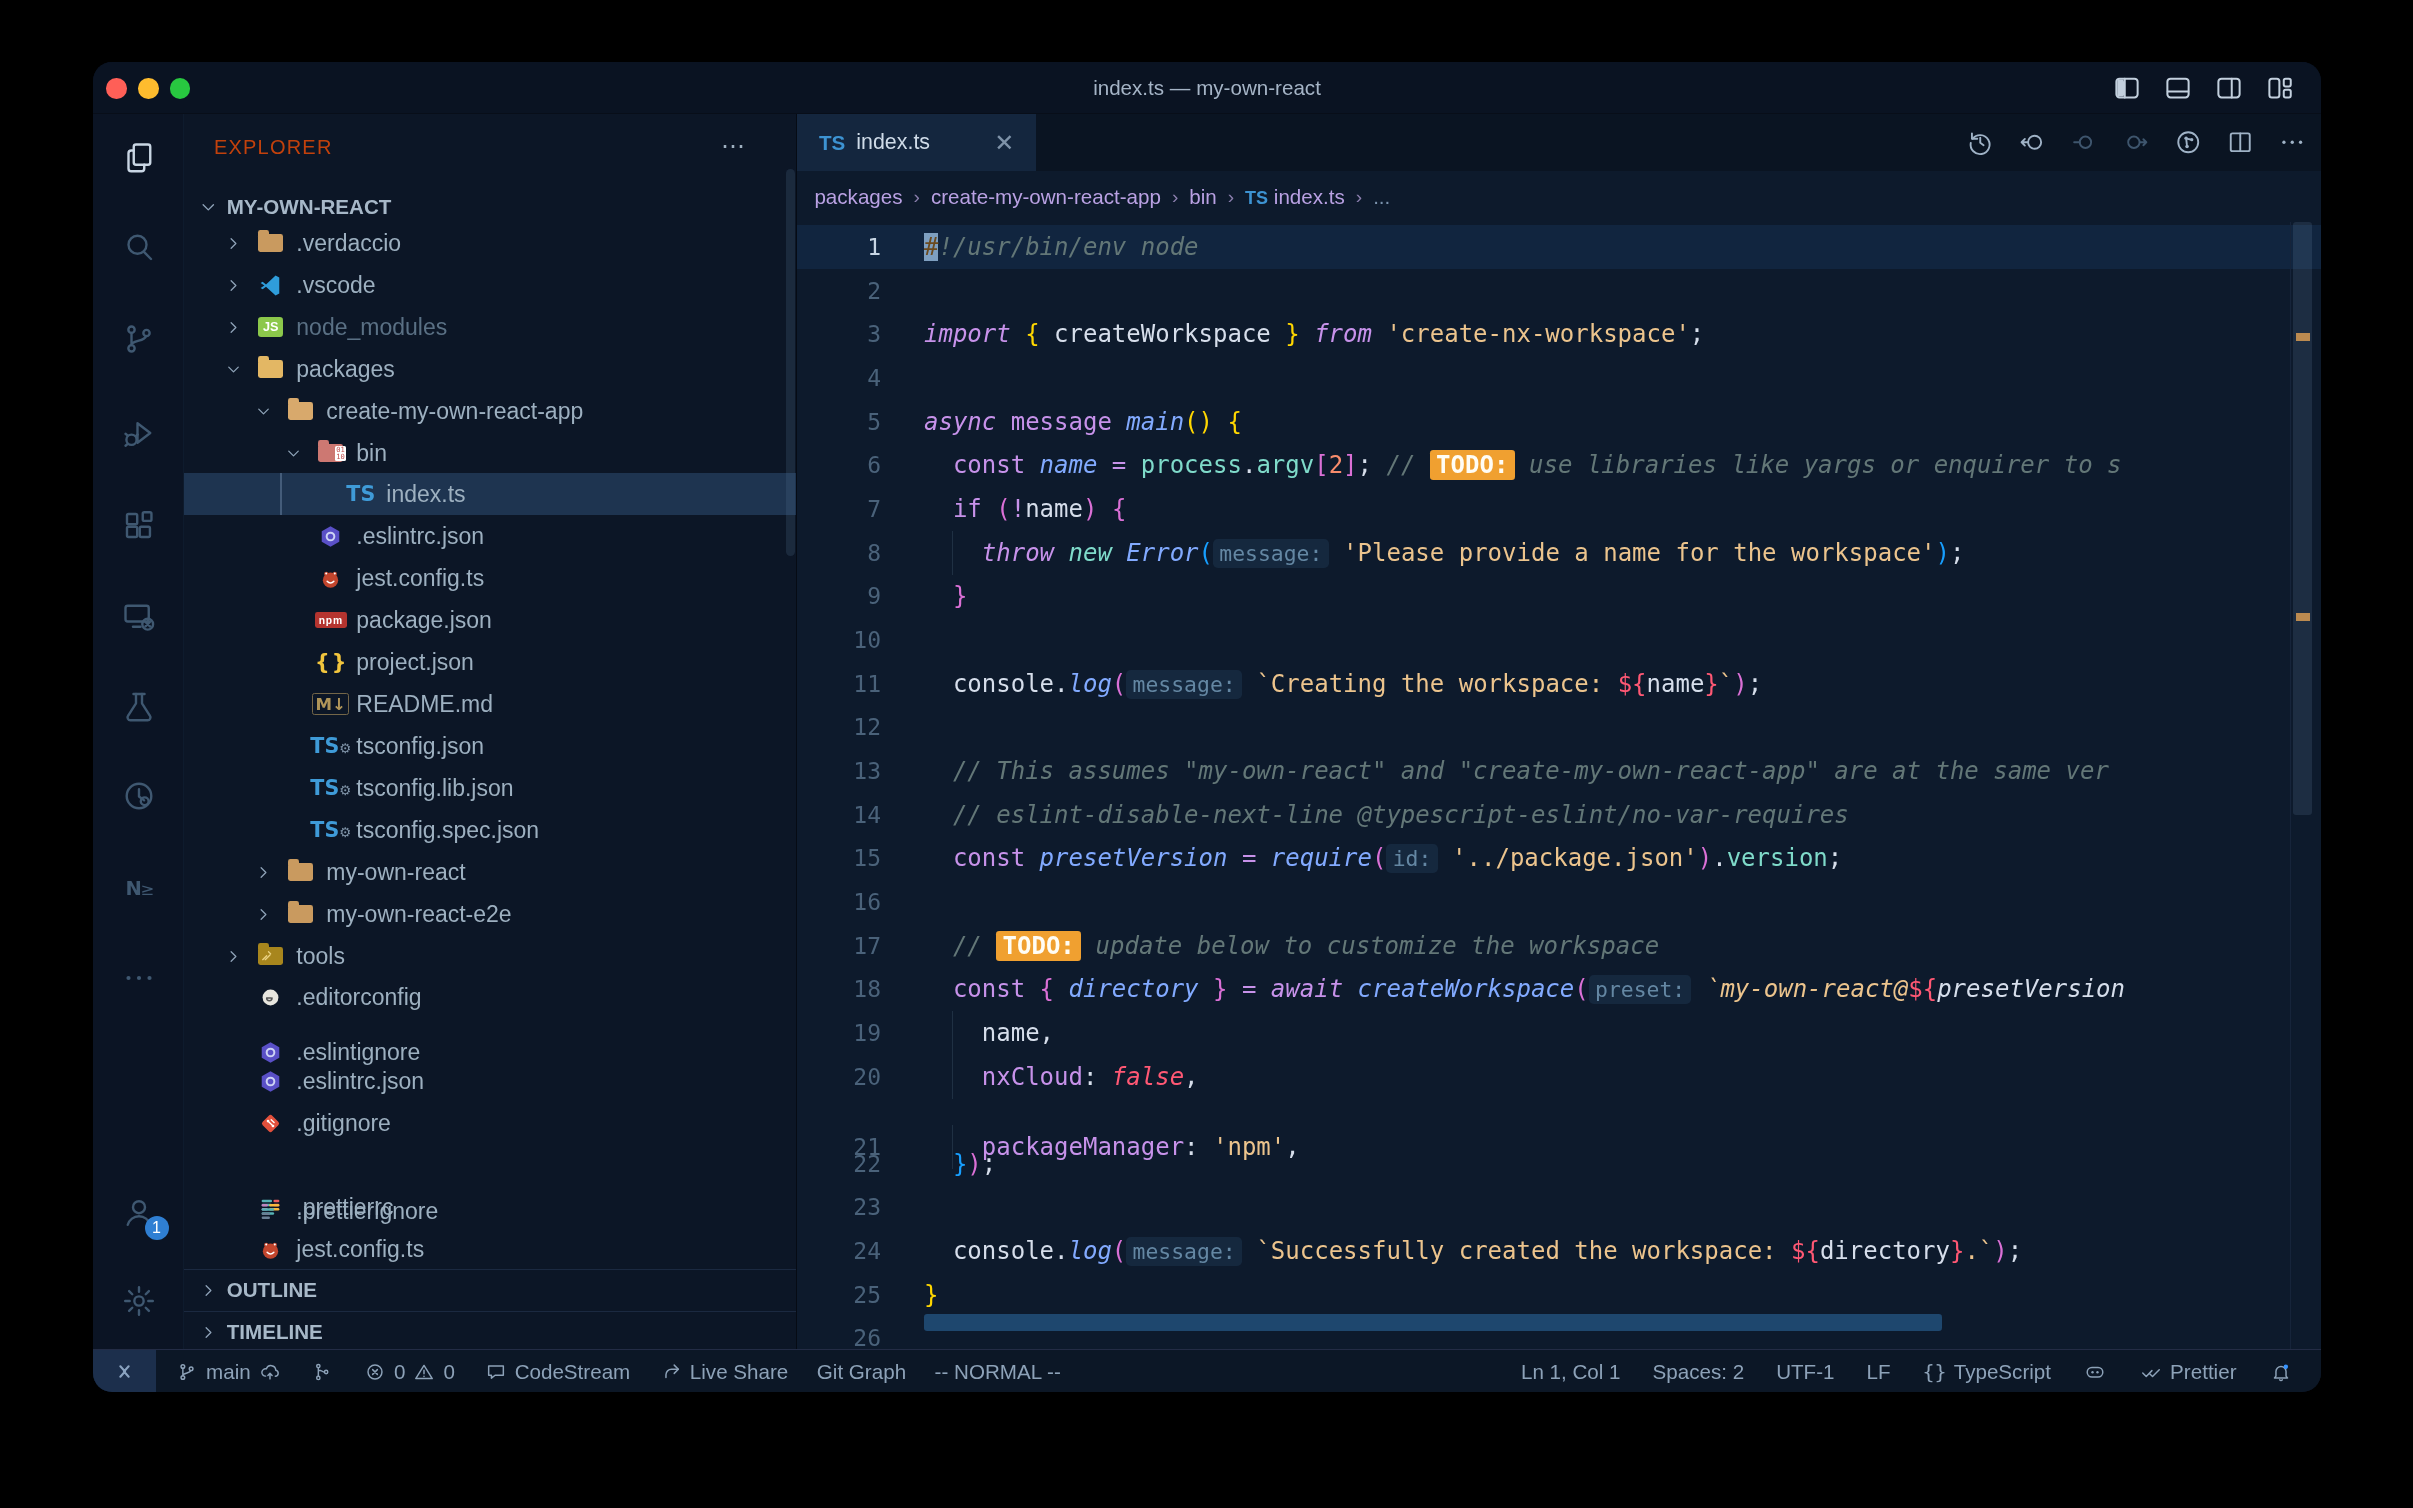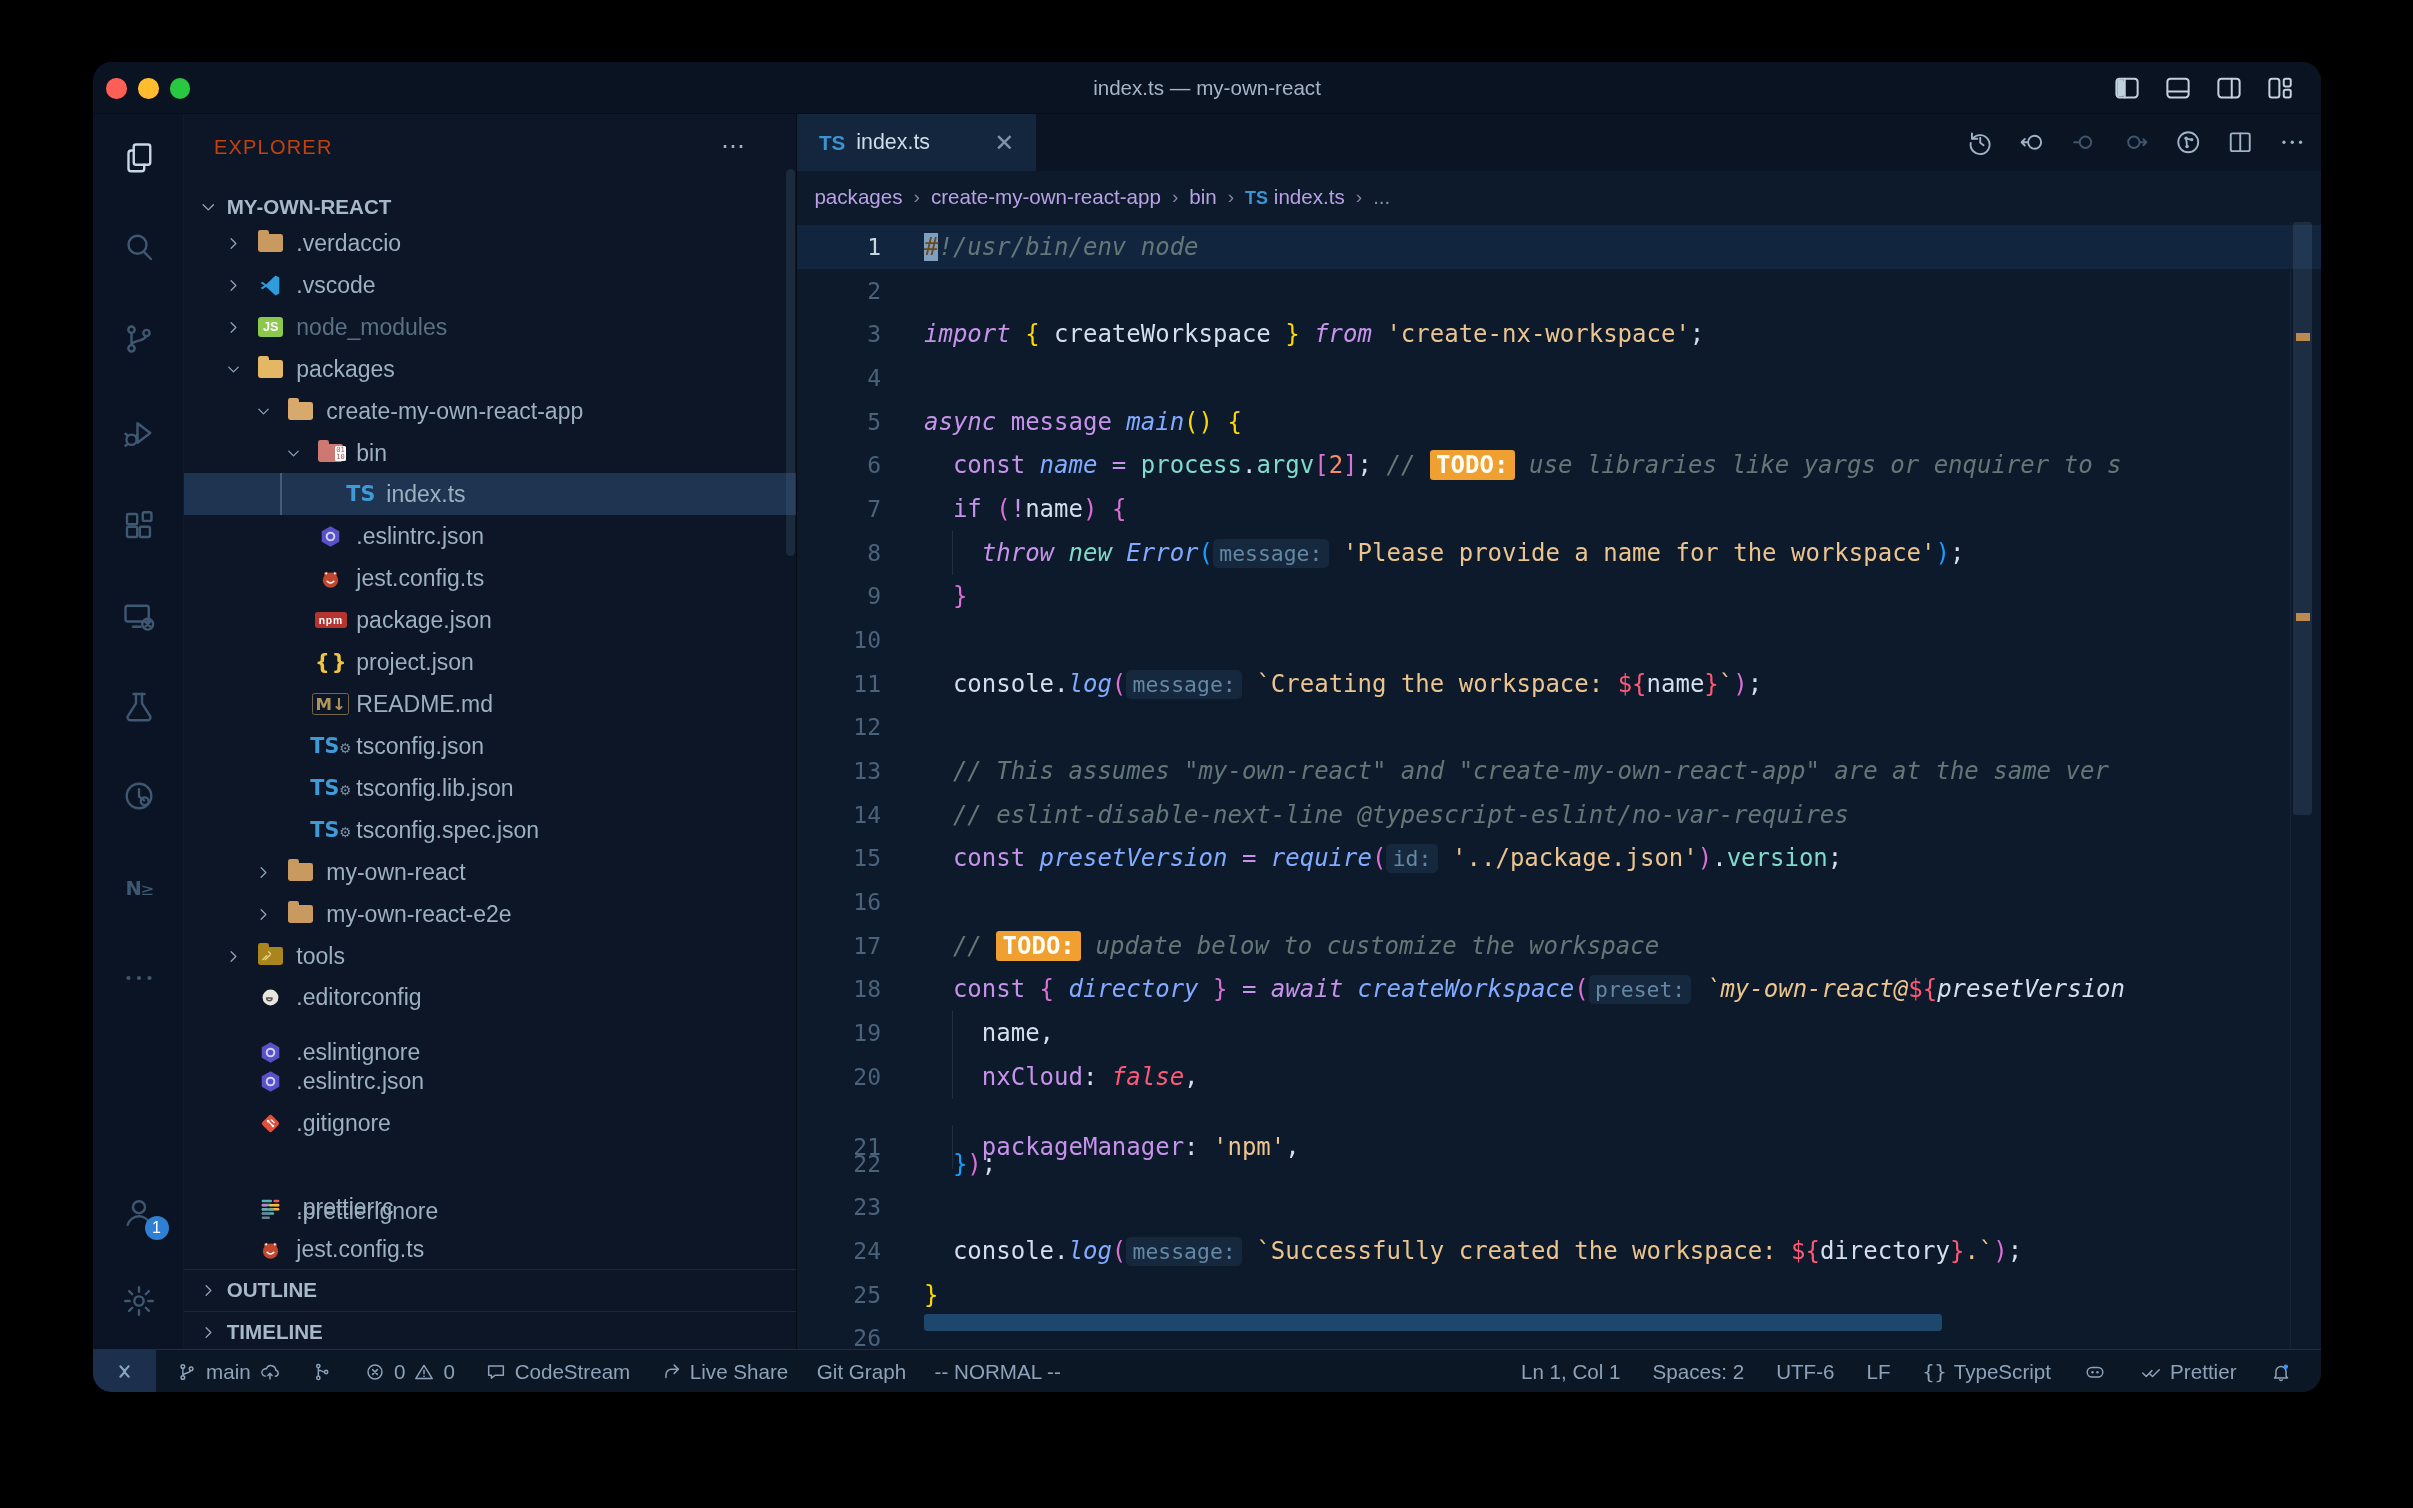--- a/index.html
+++ b/index.html
@@ -708,21 +708,21 @@
           </div>
         </div>
       <div class="st-right" id="stRight">
           <div class="st-item">
             <span>Ln 1, Col 1</span>
           </div>
           <div class="st-item">
             <span>Spaces: 2</span>
           </div>
           <div class="st-item">
-            <span>UTF-6</span>
+            <span>UTF-1</span>
           </div>
           <div class="st-item">
             <span>LF</span>
           </div>
           <div class="st-item">
             <span style="font-family:'DejaVu Sans Mono',monospace;font-size:20px;">{}</span>
             <span>TypeScript</span>
           </div>
           <div class="st-item">
             <span class="icb">

